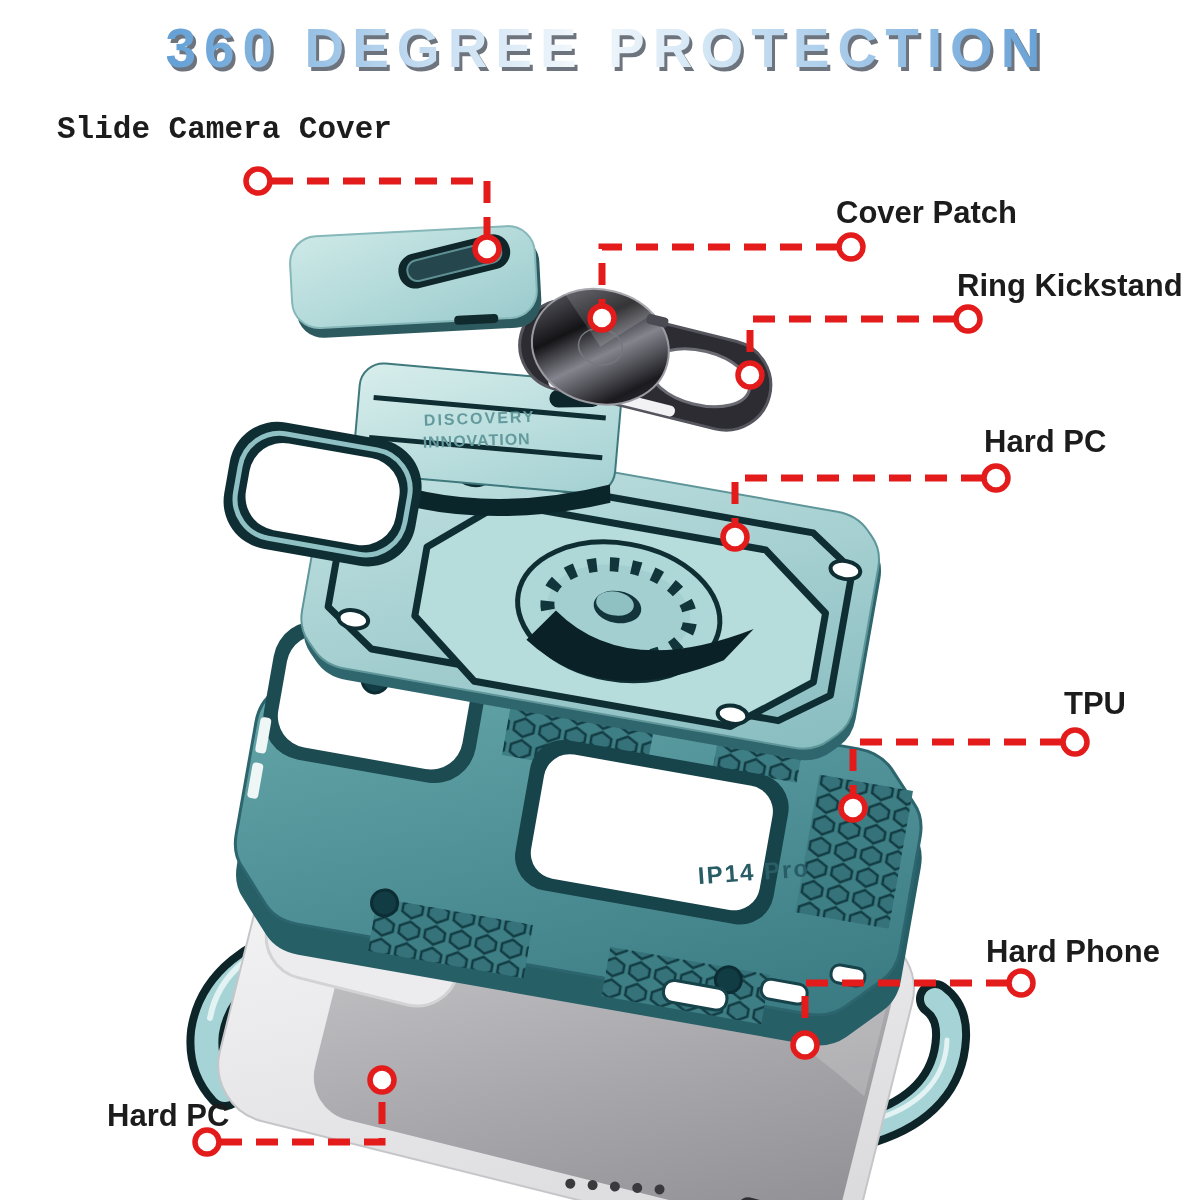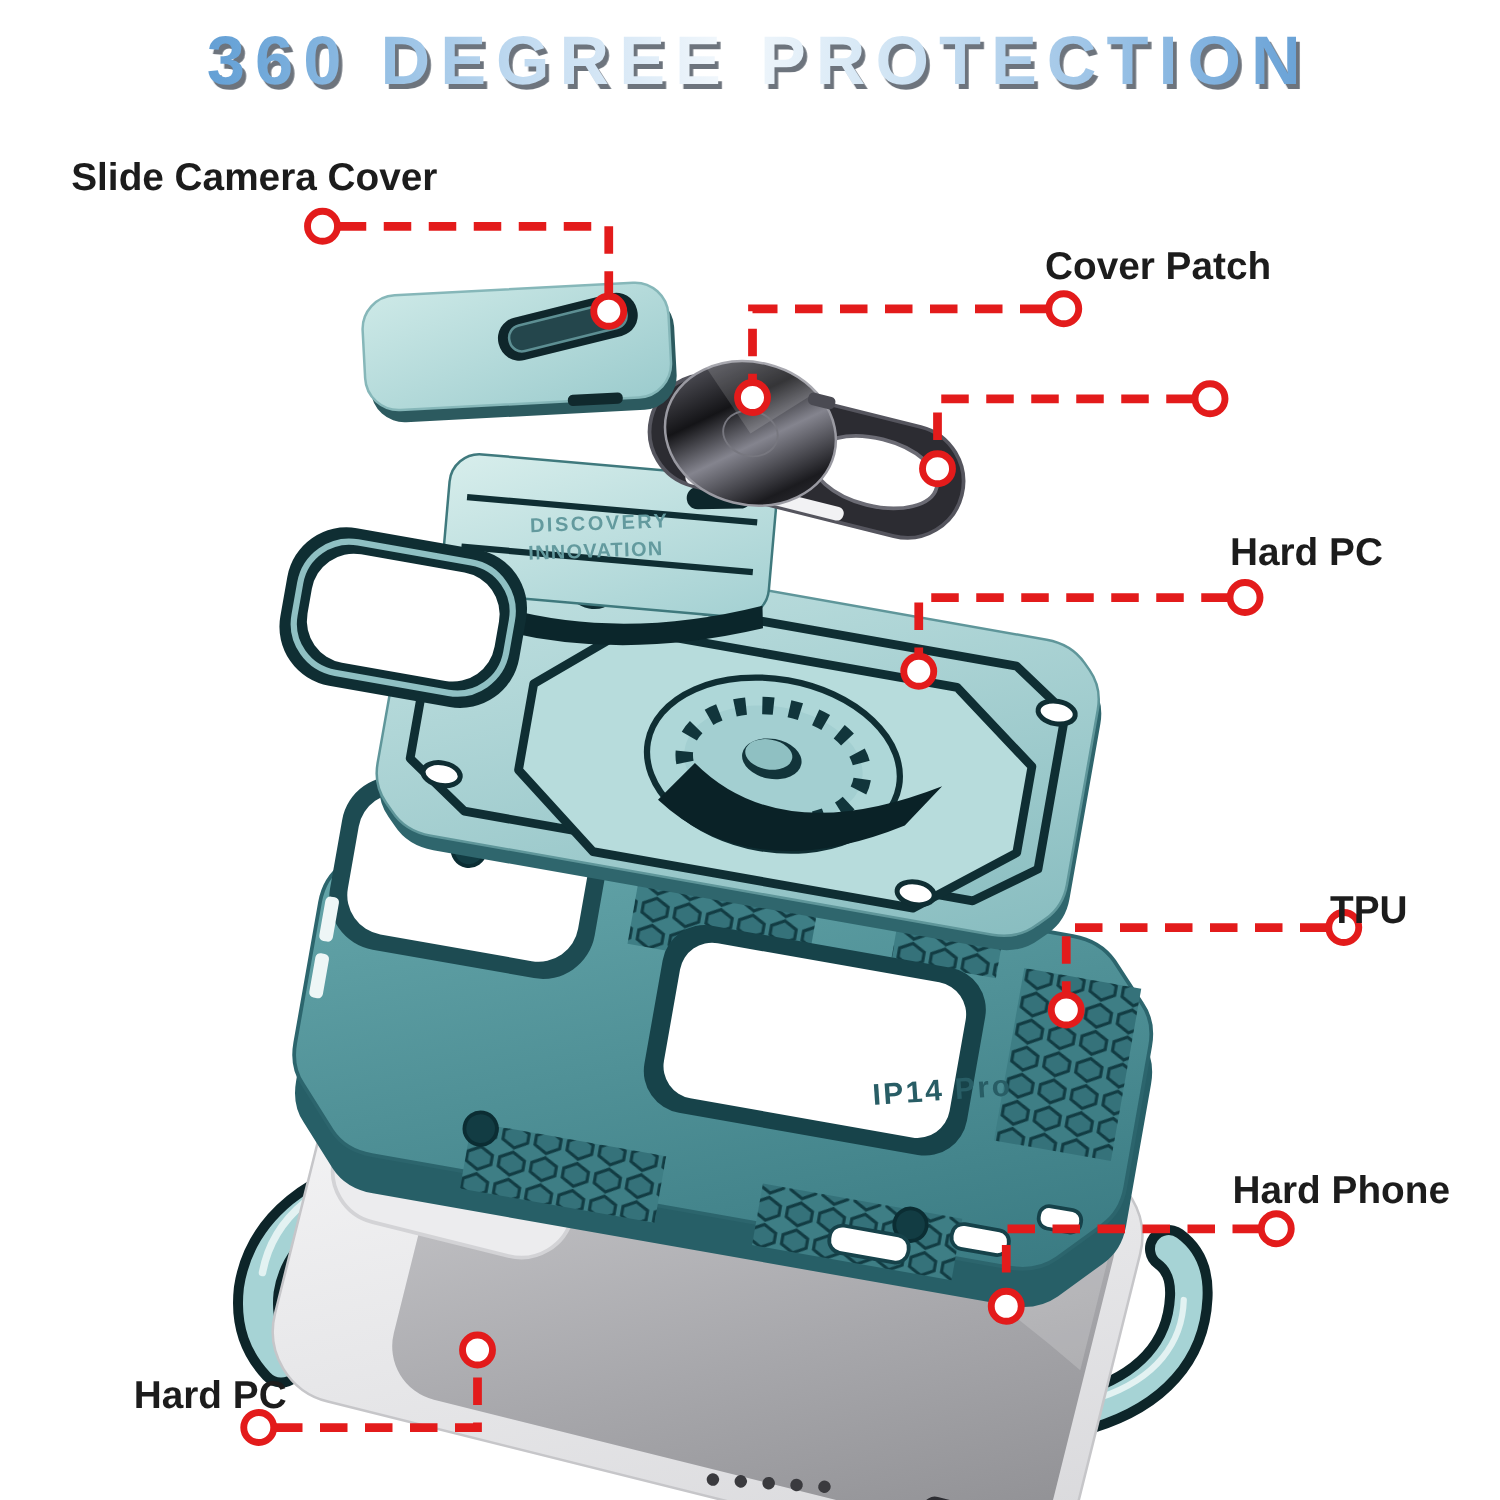--- a/index.html
+++ b/index.html
@@ -245,20 +245,21 @@
         <circle cx="853" cy="808" r="12"></circle>
       <circle cx="1021" cy="983" r="12"></circle>
         <circle cx="805" cy="1045" r="12"></circle>
       <circle cx="207" cy="1142" r="12"></circle>
         <circle cx="382" cy="1080" r="12"></circle>
     </g>
   </svg>
 
   <div class="title">360 DEGREE PROTECTION</div>
 
-  <div class="callout-label" style="left:57px;top:126px;">Slide Camera Cover</div>
+  <div class="callout-label" style="left:57px;top:114px;font-family:Liberation Mono, monospace;">Slide Camera Cover</div>
   <div class="callout-label" style="left:836px;top:197px;">Cover Patch</div>
+  <div class="callout-label" style="left:957px;top:270px;">Ring Kickstand</div>
   <div class="callout-label" style="left:984px;top:426px;">Hard PC</div>
-  <div class="callout-label" style="left:1064px;top:712px;">TPU</div>
+  <div class="callout-label" style="left:1064px;top:688px;">TPU</div>
   <div class="callout-label" style="left:986px;top:936px;">Hard Phone</div>
   <div class="callout-label" style="left:107px;top:1100px;">Hard PC</div>
 
 </div>
 
 </body></html>

